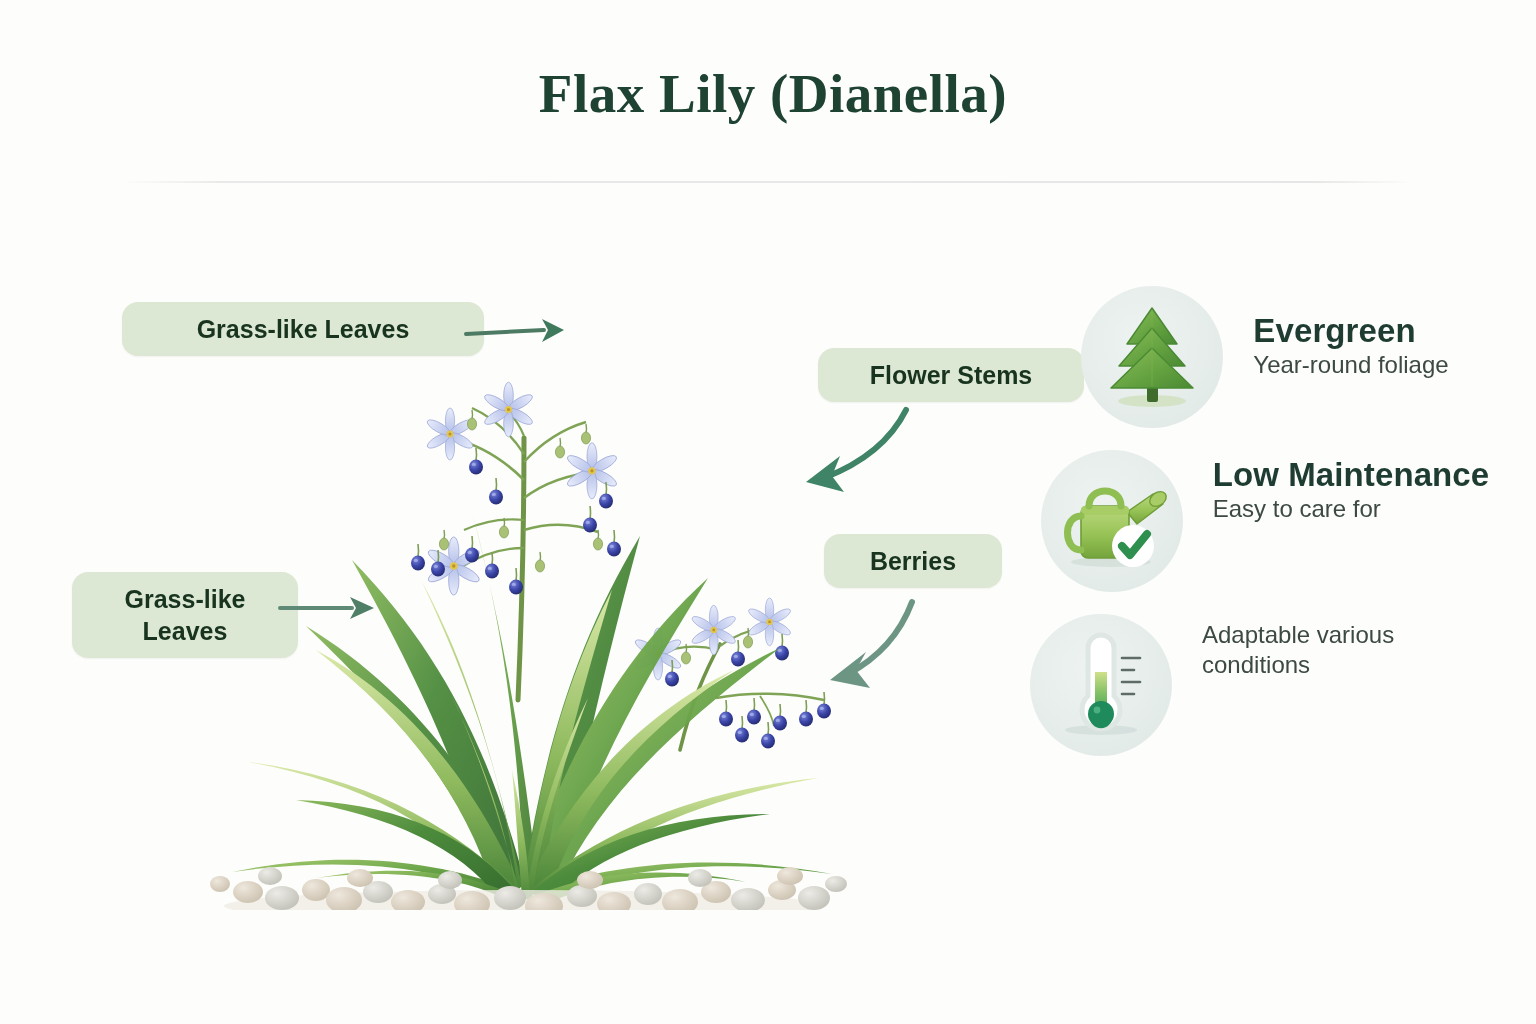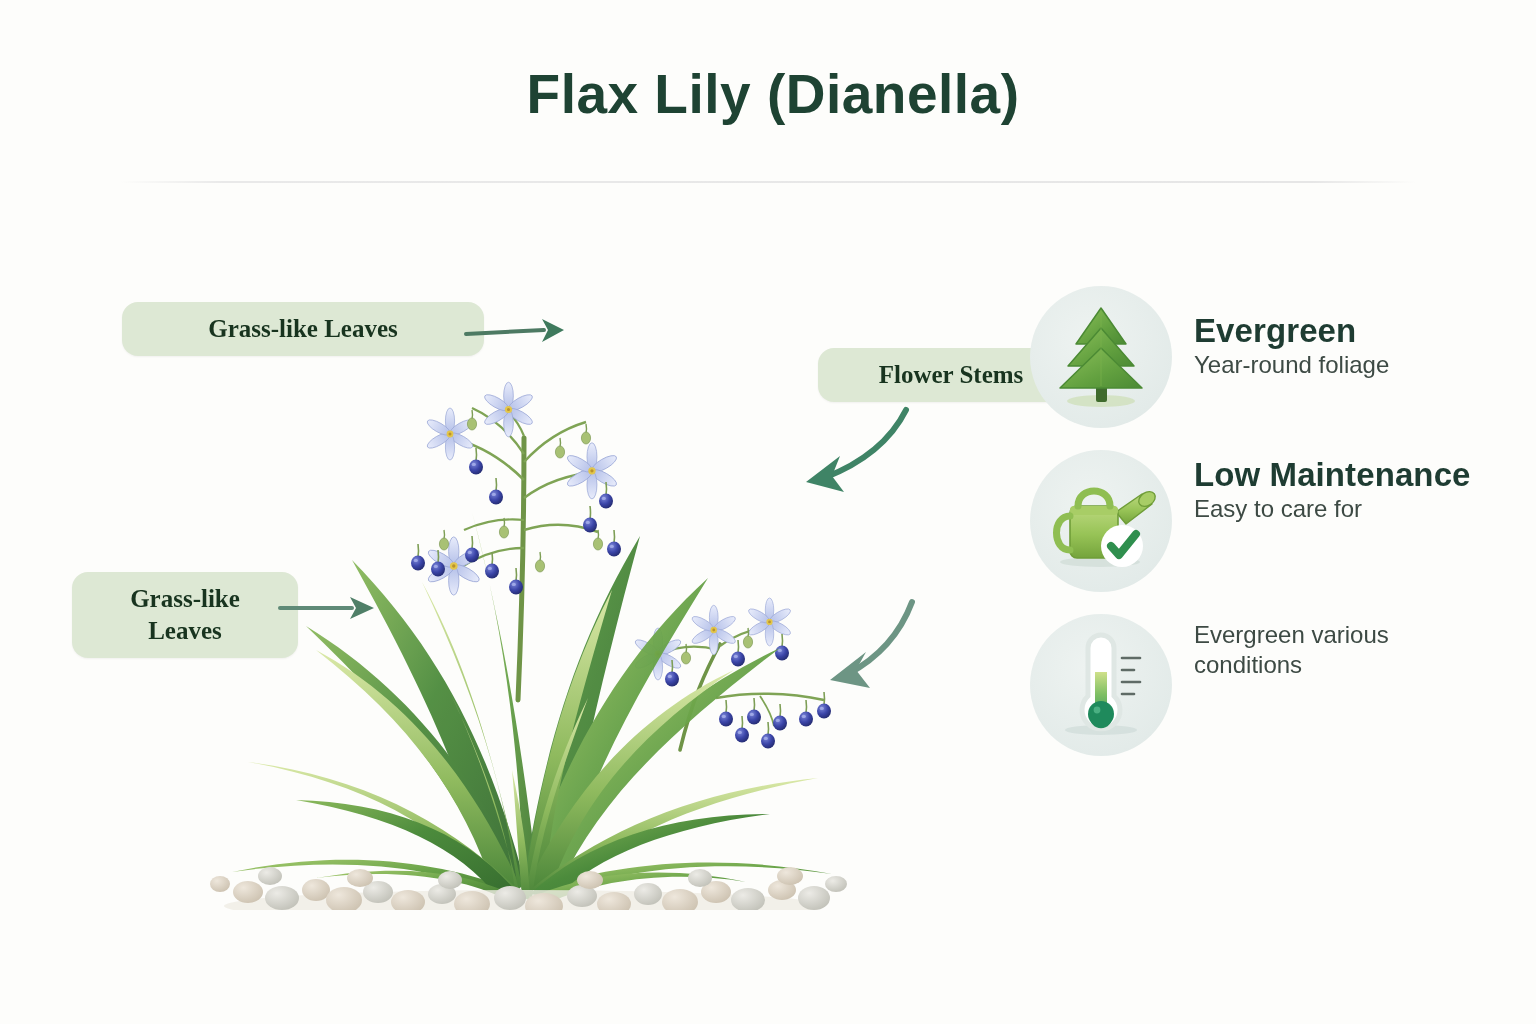--- a/index.html
+++ b/index.html
@@ -8,55 +8,55 @@
     background:#fdfdfb;
     font-family:"Liberation Sans", sans-serif;
     position:relative;
   }
   .stage{position:absolute;inset:0;}
 
   
   .title{
     position:absolute;left:10px;right:0;top:62px;
     text-align:center;
-    font-family:Liberation Sans, sans-serif;
+    font-family:Liberation Serif, serif;
     font-size:55px;font-weight:700;letter-spacing:.5px;
     color:#1e4333;
   }
   .divider{
     position:absolute;left:120px;top:181px;width:1296px;height:2px;
     background:linear-gradient(90deg,rgba(228,228,228,0),#e9e9e9 8%,#e6e6e6 92%,rgba(228,228,228,0));
     border-radius:2px;
   }
 
   
   .pill{
     position:absolute;
     background:#dde8d4;
     border-radius:16px;
     color:#18341f;
     font-size:25px;font-weight:700;
     padding:11px 22px;
     line-height:1.28;
     box-shadow:0 1px 2px rgba(0,0,0,.05);
-    font-family:Liberation Serif, serif;
+    font-family:Liberation Sans, sans-serif;
   }
   #pill-leaves-top{left:122px;top:302px;width:318px;text-align:center;}
   #pill-leaves-left{left:72px;top:572px;width:182px;text-align:center;}
   #pill-flower-stems{left:772px;top:348px;width:222px;text-align:center;margin-left:46px;}
   #pill-berries{left:824px;top:534px;width:134px;text-align:center;}
 
   .arrow{position:absolute;pointer-events:none;}
 
   
   .plant{position:absolute;left:120px;top:230px;width:900px;height:680px;}
 
   
   .features{position:absolute;left:1030px;top:286px;width:470px;}
-  .feature{position:relative;display:flex;align-items:flex-start;gap:22px;margin-bottom:22px;}
+  .feature{position:relative;display:flex;align-items:flex-start;gap:30px;margin-bottom:22px;justify-content:center;}
   .f-icon{
     flex:0 0 auto;width:142px;height:142px;border-radius:50%;
     background:radial-gradient(circle at 42% 38%, #eef3f1 0%, #e3ebe9 72%, #dde6e4 100%);
     position:relative;overflow:hidden;
   }
   .f-text{padding-top:14px;}
   .f-title{
     font-size:33px;font-weight:700;color:#1e3c32;line-height:1.14;
     letter-spacing:.1px;
   }
@@ -272,20 +272,21 @@
     <path d="M4,22 L76,22" stroke="#5f8a77" stroke-width="4" fill="none" stroke-linecap="round"></path>
     <path d="M74,11 L98,22 L74,33 L80,22 Z" fill="#4f7f67"></path>
   </svg>
 
   <div class="pill" id="pill-flower-stems">Flower Stems</div>
   <svg class="arrow" style="left:778px;top:398px;width:150px;height:110px;" viewBox="0 0 150 110">
     <path d="M128,12 C112,44 82,66 46,80" stroke="#3f8466" stroke-width="6" fill="none" stroke-linecap="round"></path>
     <path d="M62,58 L28,84 L66,94 L54,78 Z" fill="#3f8466"></path>
   </svg>
 
+  <div class="pill" id="pill-berries">Berries</div>
   <svg class="arrow" style="left:808px;top:592px;width:130px;height:110px;" viewBox="0 0 130 110">
     <path d="M104,10 C92,42 70,66 40,82" stroke="#6d9584" stroke-width="6" fill="none" stroke-linecap="round"></path>
     <path d="M58,60 L22,88 L62,96 L48,78 Z" fill="#6d9584"></path>
   </svg>
 
   <div class="features">
 
     <div class="feature" id="feature-1">
       <div class="f-icon">
         <svg viewBox="0 0 142 142" width="142" height="142">
@@ -362,18 +363,18 @@
 
           <g stroke="#5f6b66" stroke-width="2.6" stroke-linecap="round">
             <line x1="92" y1="44" x2="110" y2="44"></line>
             <line x1="92" y1="56" x2="104" y2="56"></line>
             <line x1="92" y1="68" x2="110" y2="68"></line>
             <line x1="92" y1="80" x2="104" y2="80"></line>
           </g>
         </svg>
       </div>
       <div class="f-text">
-        <div class="f-sub">Evergreen various conditions</div>
+        <div class="f-sub">Adaptable various conditions</div>
       </div>
     </div>
 
   </div>
 </div>
 
 </body></html>

